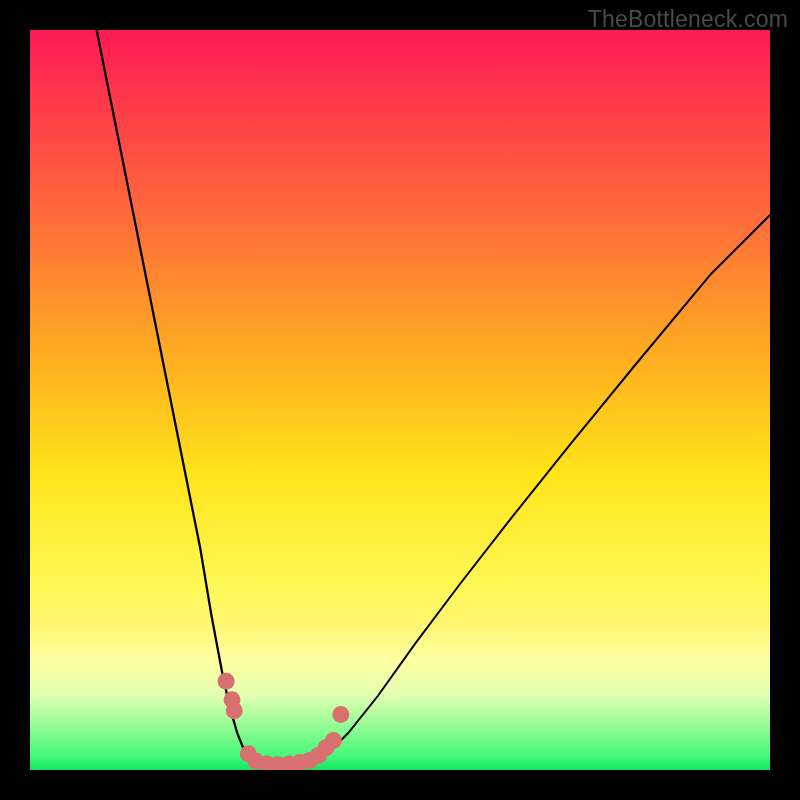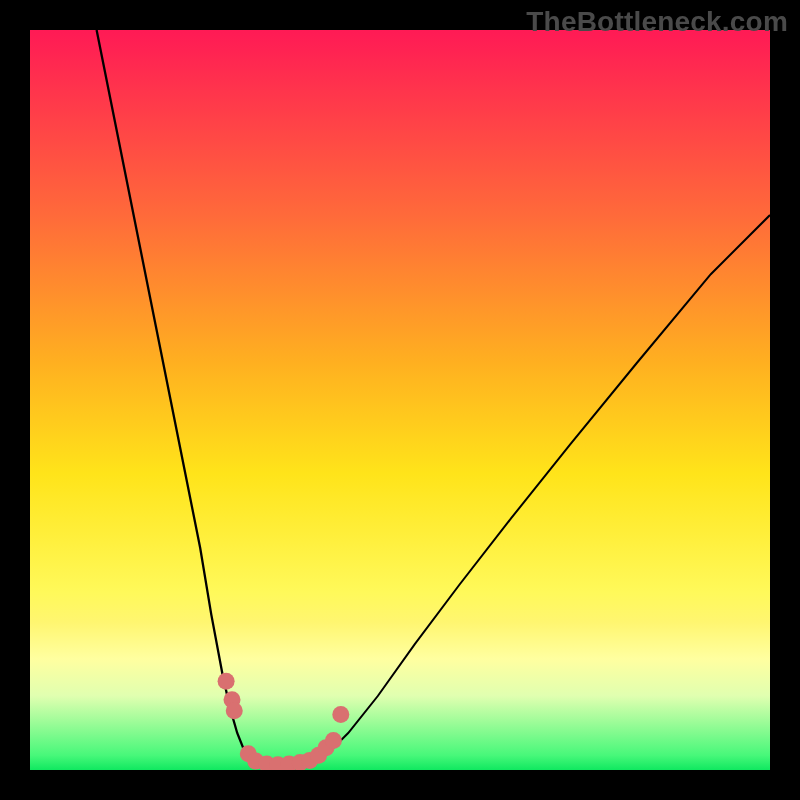--- a/index.html
+++ b/index.html
@@ -29,22 +29,22 @@
       #e0ffb0 90%,
       #48f87a 98%,
       #10e860 100%
     );
   }
   .watermark {
     position: absolute;
     top: 6px;
     right: 12px;
     color: #4a4a4a;
-    font-size: 28px;
-    font-weight: 700;
+    font-size: 23px;
+    font-weight: 400;
     letter-spacing: 0.2px;
     z-index: 5;
   }
   svg.curves {
     position: absolute;
     left: 0;
     top: 0;
     width: 740px;
     height: 740px;
   }

